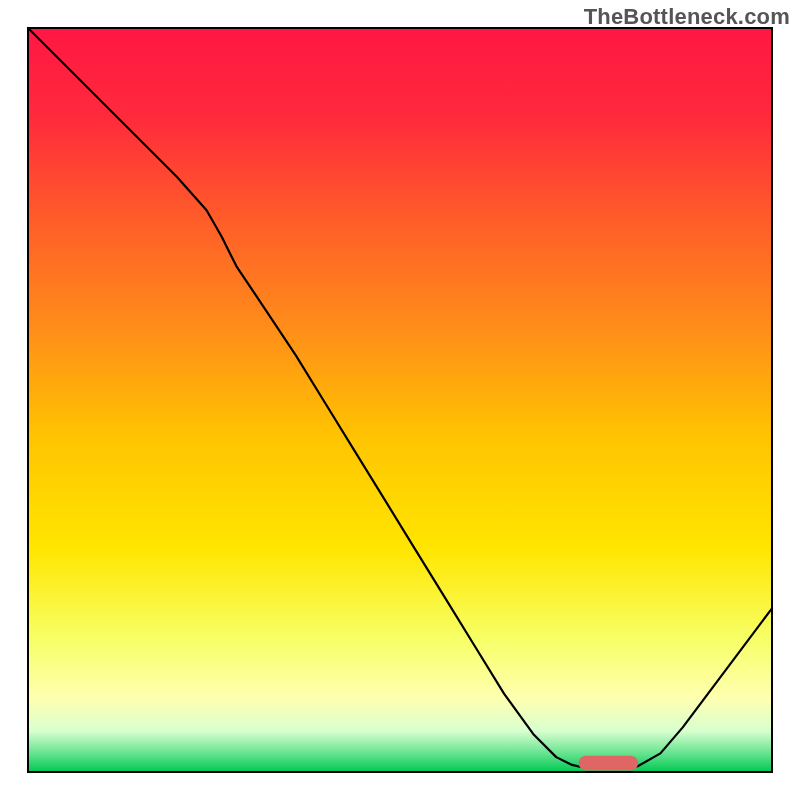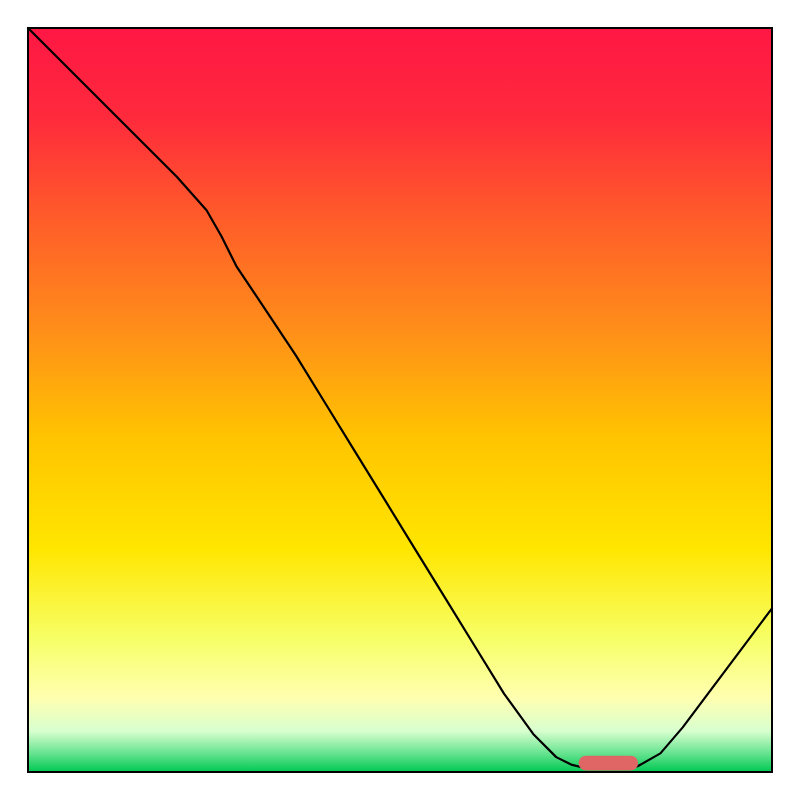--- a/index.html
+++ b/index.html
@@ -29,20 +29,21 @@
   svg {
     position: absolute;
     top: 0;
     left: 0;
   }
 </style>
 </head>
 <body>
 <div class="wrap">
 
+<div class="watermark">TheBottleneck.com</div>
 
 <svg id="chart-svg" width="800" height="800" viewBox="0 0 800 800">
   <defs>
     <linearGradient id="bg-grad" x1="0" y1="0" x2="0" y2="1">
           <stop offset="0%" stop-color="#ff1744"></stop>
           <stop offset="12%" stop-color="#ff2a3c"></stop>
           <stop offset="25%" stop-color="#ff5a2a"></stop>
           <stop offset="40%" stop-color="#ff8c1a"></stop>
           <stop offset="55.00000000000001%" stop-color="#ffc400"></stop>
           <stop offset="70%" stop-color="#ffe600"></stop>

